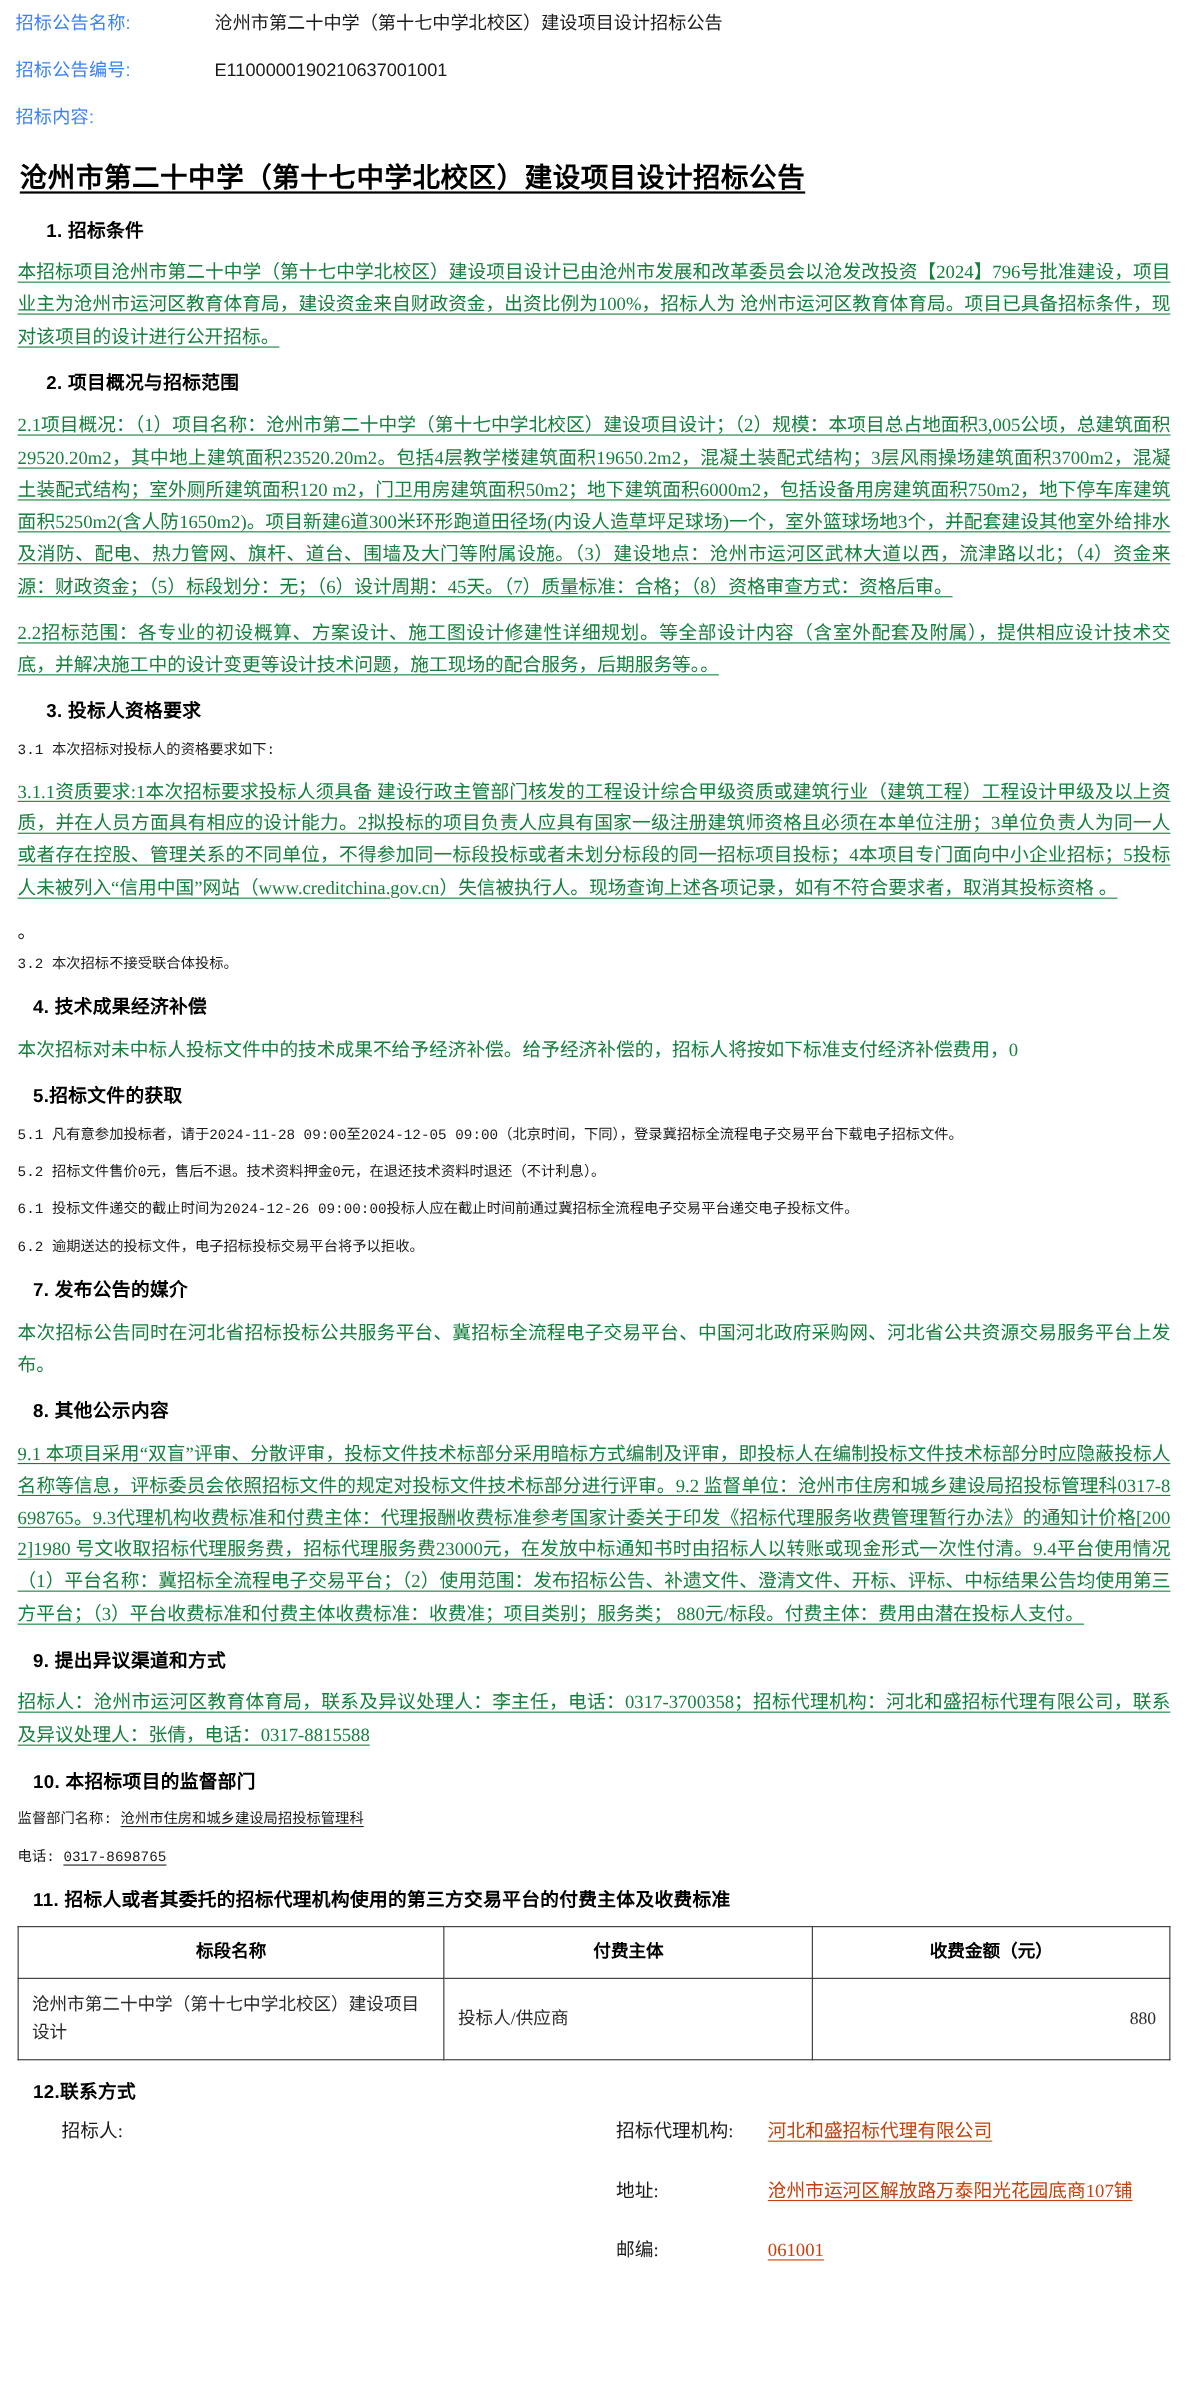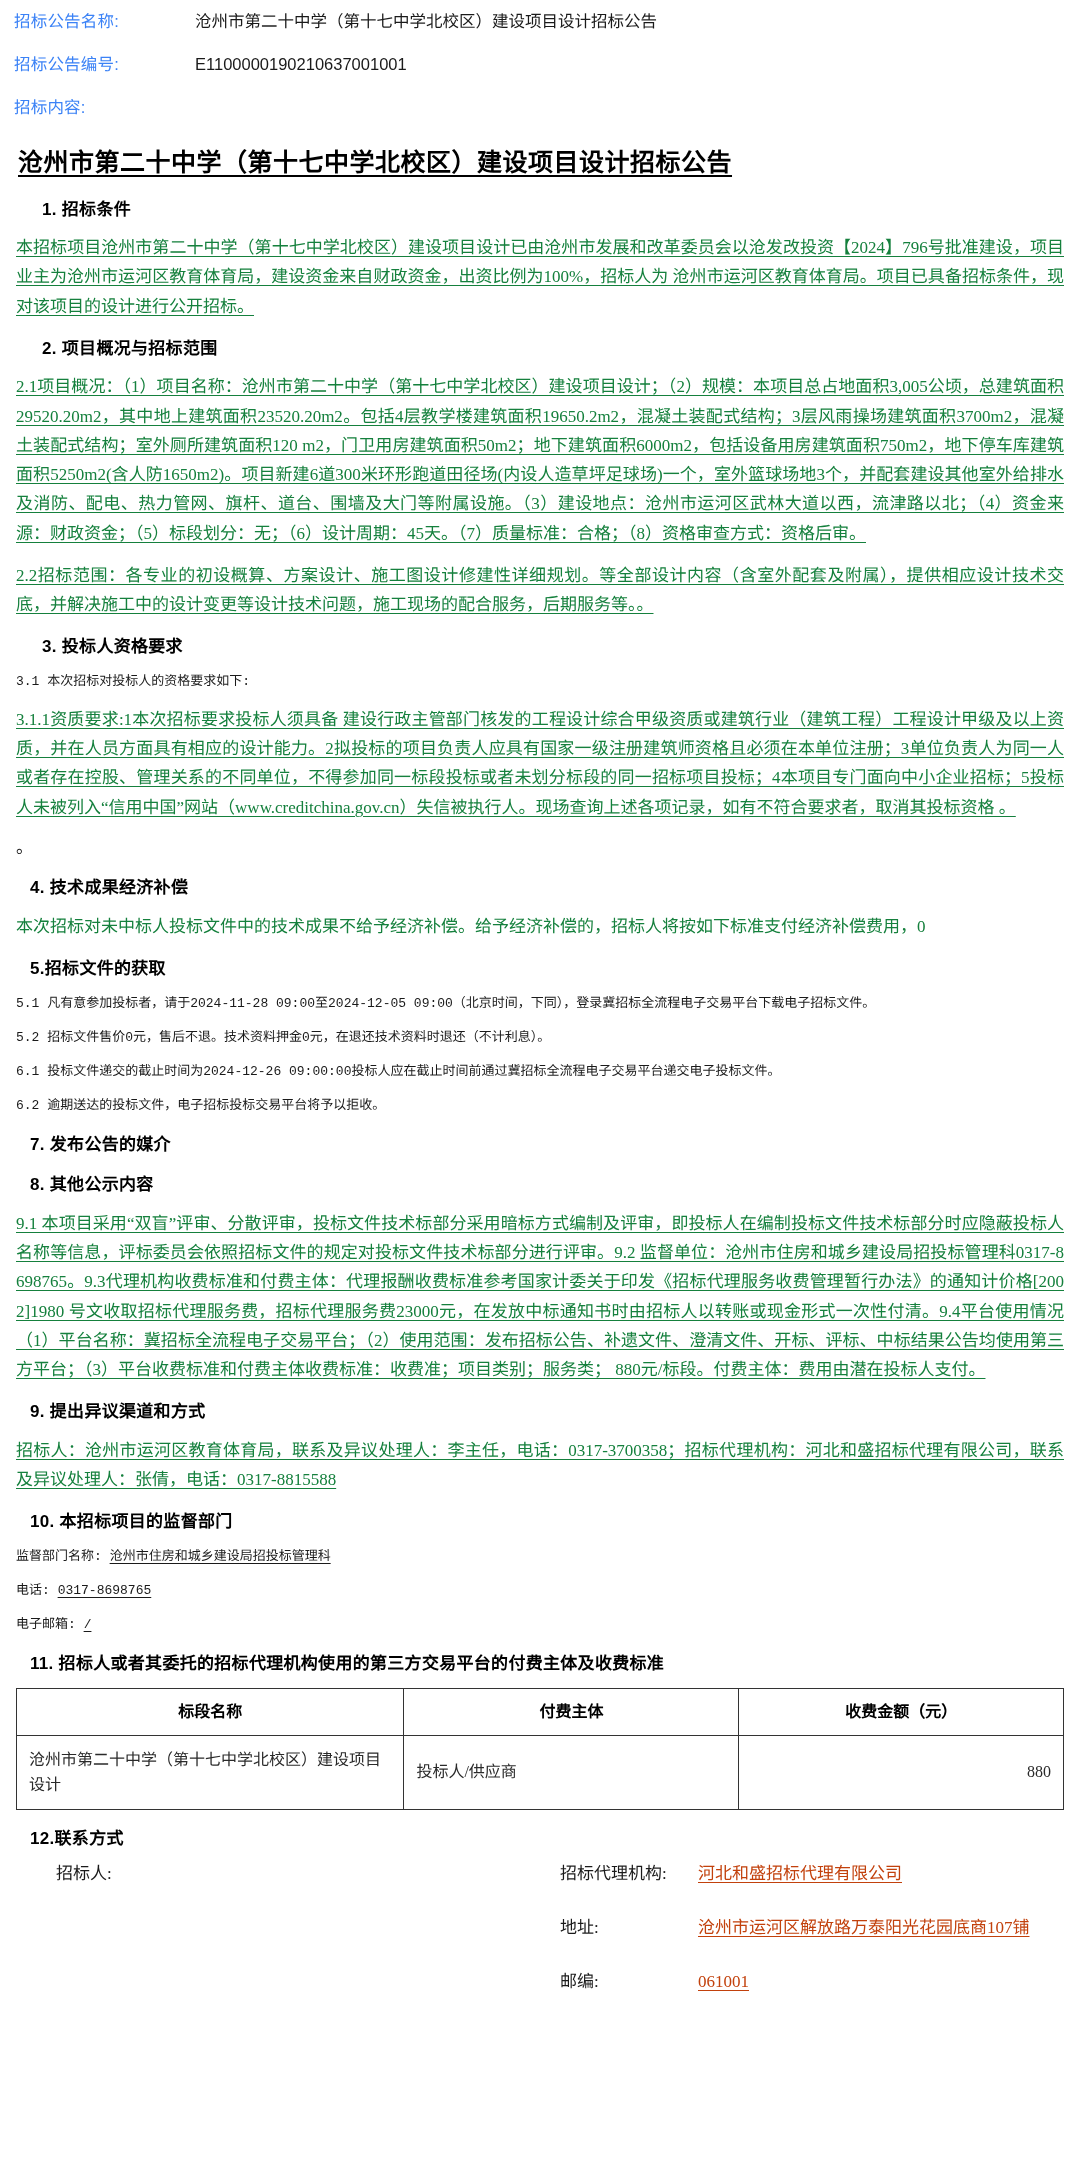--- a/index.html
+++ b/index.html
@@ -170,51 +170,49 @@
     <p class="para ul">本招标项目沧州市第二十中学（第十七中学北校区）建设项目设计已由沧州市发展和改革委员会以沧发改投资【2024】796号批准建设，项目业主为沧州市运河区教育体育局，建设资金来自财政资金，出资比例为100%，招标人为 沧州市运河区教育体育局。项目已具备招标条件，现对该项目的设计进行公开招标。</p>
 
     <h3 class="sec">2. 项目概况与招标范围</h3>
     <p class="para ul">2.1项目概况：（1）项目名称：沧州市第二十中学（第十七中学北校区）建设项目设计；（2）规模：本项目总占地面积3,005公顷，总建筑面积29520.20m2，其中地上建筑面积23520.20m2。包括4层教学楼建筑面积19650.2m2，混凝土装配式结构；3层风雨操场建筑面积3700m2，混凝土装配式结构；室外厕所建筑面积120 m2，门卫用房建筑面积50m2；地下建筑面积6000m2，包括设备用房建筑面积750m2，地下停车库建筑面积5250m2(含人防1650m2)。项目新建6道300米环形跑道田径场(内设人造草坪足球场)一个，室外篮球场地3个，并配套建设其他室外给排水及消防、配电、热力管网、旗杆、道台、围墙及大门等附属设施。（3）建设地点：沧州市运河区武林大道以西，流津路以北；（4）资金来源：财政资金；（5）标段划分：无；（6）设计周期：45天。（7）质量标准：合格；（8）资格审查方式：资格后审。</p>
     <p class="para ul">2.2招标范围：各专业的初设概算、方案设计、施工图设计修建性详细规划。等全部设计内容（含室外配套及附属），提供相应设计技术交底，并解决施工中的设计变更等设计技术问题，施工现场的配合服务，后期服务等。。</p>
 
     <h3 class="sec">3. 投标人资格要求</h3>
     <p class="sub">3.1 本次招标对投标人的资格要求如下:</p>
     <p class="para ul">3.1.1资质要求:1本次招标要求投标人须具备 建设行政主管部门核发的工程设计综合甲级资质或建筑行业（建筑工程）工程设计甲级及以上资质，并在人员方面具有相应的设计能力。2拟投标的项目负责人应具有国家一级注册建筑师资格且必须在本单位注册；3单位负责人为同一人或者存在控股、管理关系的不同单位，不得参加同一标段投标或者未划分标段的同一招标项目投标；4本项目专门面向中小企业招标；5投标人未被列入“信用中国”网站（www.creditchina.gov.cn）失信被执行人。现场查询上述各项记录，如有不符合要求者，取消其投标资格 。</p>
     <p class="tiny">。</p>
+    <p class="sub">3.2 本次招标不接受联合体投标。</p>
 
     <h3 class="sec noindent">4. 技术成果经济补偿</h3>
     <p class="para">本次招标对未中标人投标文件中的技术成果不给予经济补偿。给予经济补偿的，招标人将按如下标准支付经济补偿费用，0</p>
 
     <h3 class="sec noindent">5.招标文件的获取</h3>
     <p class="sub">5.1 凡有意参加投标者，请于2024-11-28 09:00至2024-12-05 09:00（北京时间，下同），登录冀招标全流程电子交易平台下载电子招标文件。</p>
     <p class="sub">5.2 招标文件售价0元，售后不退。技术资料押金0元，在退还技术资料时退还（不计利息）。</p>
 
     <p class="sub">6.1 投标文件递交的截止时间为2024-12-26 09:00:00投标人应在截止时间前通过冀招标全流程电子交易平台递交电子投标文件。</p>
     <p class="sub">6.2 逾期送达的投标文件，电子招标投标交易平台将予以拒收。</p>
 
     <h3 class="sec noindent">7. 发布公告的媒介</h3>
+    <p class="para">本次招标公告同时在河北省招标投标公共服务平台、冀招标全流程电子交易平台、中国河北政府采购网、河北省公共资源交易服务平台上发布。</p>
 
     <h3 class="sec noindent">8. 其他公示内容</h3>
     <p class="para ul">9.1 本项目采用“双盲”评审、分散评审，投标文件技术标部分采用暗标方式编制及评审，即投标人在编制投标文件技术标部分时应隐蔽投标人名称等信息，评标委员会依照招标文件的规定对投标文件技术标部分进行评审。9.2 监督单位：沧州市住房和城乡建设局招投标管理科0317-8698765。9.3代理机构收费标准和付费主体：代理报酬收费标准参考国家计委关于印发《招标代理服务收费管理暂行办法》的通知计价格[2002]1980 号文收取招标代理服务费，招标代理服务费23000元，在发放中标通知书时由招标人以转账或现金形式一次性付清。9.4平台使用情况（1）平台名称：冀招标全流程电子交易平台；（2）使用范围：发布招标公告、补遗文件、澄清文件、开标、评标、中标结果公告均使用第三方平台；（3）平台收费标准和付费主体收费标准：收费准；项目类别；服务类； 880元/标段。付费主体：费用由潜在投标人支付。</p>
 
     <h3 class="sec noindent">9. 提出异议渠道和方式</h3>
     <p class="para ul">招标人：沧州市运河区教育体育局，联系及异议处理人：李主任，电话：0317-3700358；招标代理机构：河北和盛招标代理有限公司，联系及异议处理人：张倩，电话：0317-8815588</p>
 
     <h3 class="sec noindent">10. 本招标项目的监督部门</h3>
     <p class="sub">
       <span>监督部门名称:</span>
       <span class="u">沧州市住房和城乡建设局招投标管理科</span>
     </p>
     <p class="sub">
       <span>电话:</span>
       <span class="u">0317-8698765</span>
-    </p>
-    <p class="sub">
-      <span>电子邮箱:</span>
-      <span class="u">/</span>
     </p>
 
     <h3 class="sec noindent">11. 招标人或者其委托的招标代理机构使用的第三方交易平台的付费主体及收费标准</h3>
 
     <table class="fee">
       <thead>
         <tr>
           <th class="col-a">标段名称</th>
           <th class="col-b">付费主体</th>
           <th class="col-c">收费金额（元）</th>

